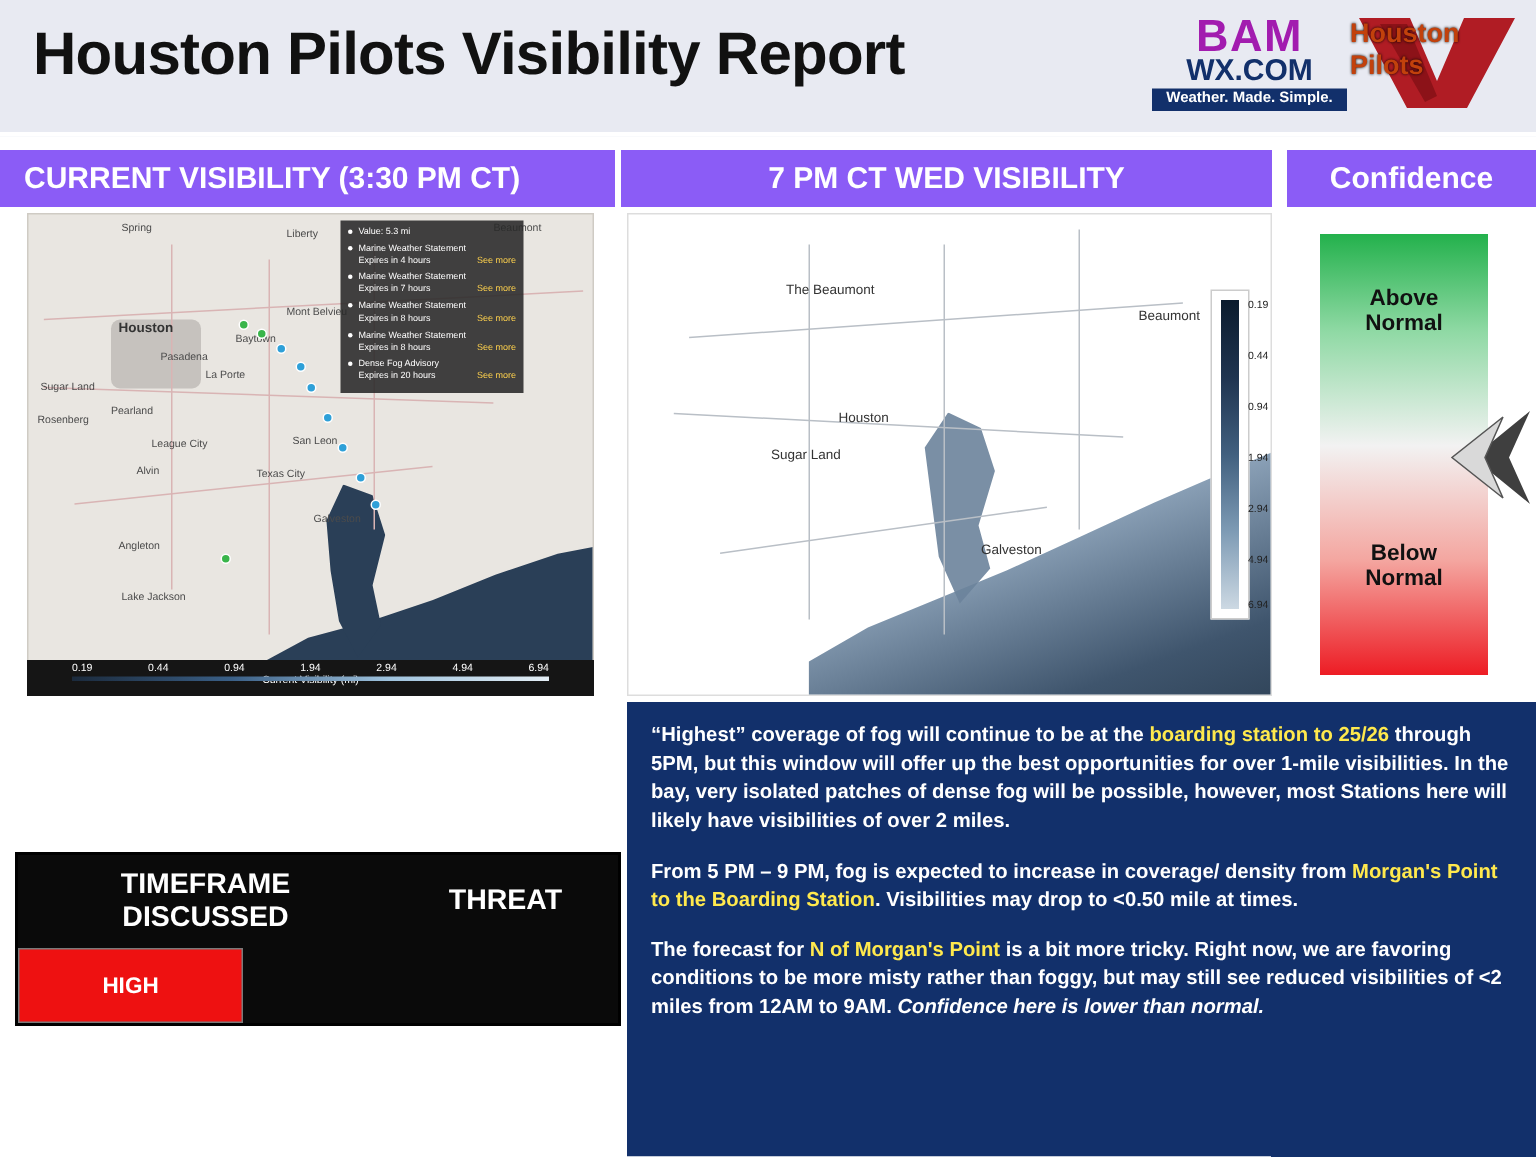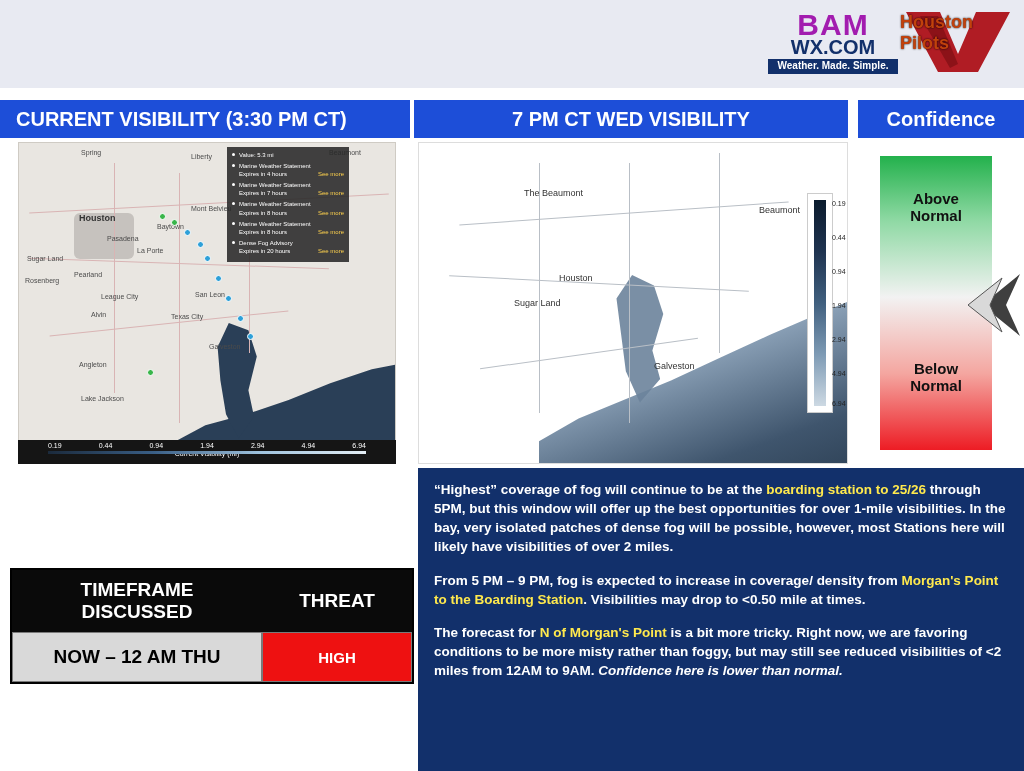--- a/index.html
+++ b/index.html
@@ -74,21 +74,21 @@
     font-size: 18px;
     font-weight: bold;
     color: #c2410c;
     text-shadow: 0 0 2px #000;
     z-index: 3;
   }
 
   
   .panel-head {
     position: absolute;
-    background: #1d4ed8;
+    background: #8b5cf6;
     color: #ffffff;
     font-weight: bold;
     font-size: 20px;
     display: flex;
     align-items: center;
     justify-content: center;
   }
   #head-current { left: 0; top: 100px; width: 410px; height: 38px; justify-content: flex-start; padding-left: 16px; box-sizing: border-box;}
   #head-forecast { left: 414px; top: 100px; width: 434px; height: 38px; }
   #head-confidence { left: 858px; top: 100px; width: 166px; height: 38px; }
@@ -352,20 +352,21 @@
     font-weight: bold;
   }
   .discussion p { margin: 0 0 14px 0; }
   .hl { color: #ffe94d; }
   .ital { font-style: italic; }
 </style>
 </head>
 <body>
 
 <div class="header">
+  <div class="header-title">Houston Pilots Visibility Report</div>
 
   <div class="logo-bam">
     <span class="bam-text">BAM</span>
     <span class="wx-text">WX.COM</span>
     <span class="tag-bar">Weather. Made. Simple.</span>
   </div>
 
   <div class="logo-pilots">
     <svg width="116" height="72" viewBox="0 0 116 72">
       <path d="M6 6 L40 6 L58 48 L76 6 L110 6 L78 66 L38 66 Z" fill="#b01c24"></path>
@@ -516,21 +517,20 @@
   <div class="tf-head">
     <div class="c1">
       <div>
         <div>TIMEFRAME</div>
         <div>DISCUSSED</div>
       </div>
     </div>
     <div class="c2">THREAT</div>
   </div>
   <div class="tf-body">
-    <div class="v1">NOW – 12 AM THU</div>
     <div class="v2">HIGH</div>
   </div>
 </div>
 
 <div class="discussion">
   <p>
     <span>“Highest” coverage of fog will continue to be at the </span><span class="hl">boarding station to 25/26</span><span> through 5PM, but this window will offer up the best opportunities for over 1-mile visibilities. In the bay, very isolated patches of dense fog will be possible, however, most Stations here will likely have visibilities of over 2 miles.</span>
   </p>
   <p>
     <span>From 5 PM – 9 PM, fog is expected to increase in coverage/ density from </span><span class="hl">Morgan's Point to the Boarding Station</span><span>.  Visibilities may drop to &lt;0.50 mile at times.</span>

